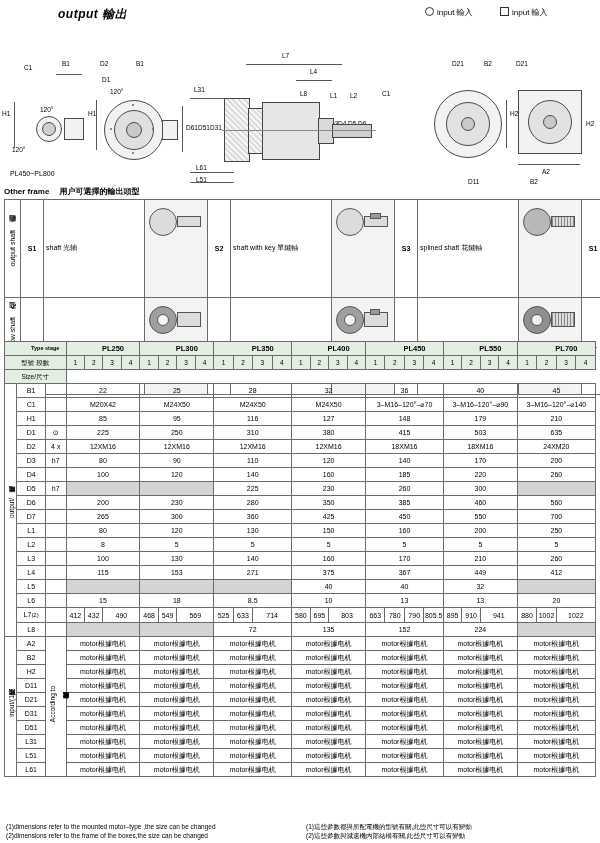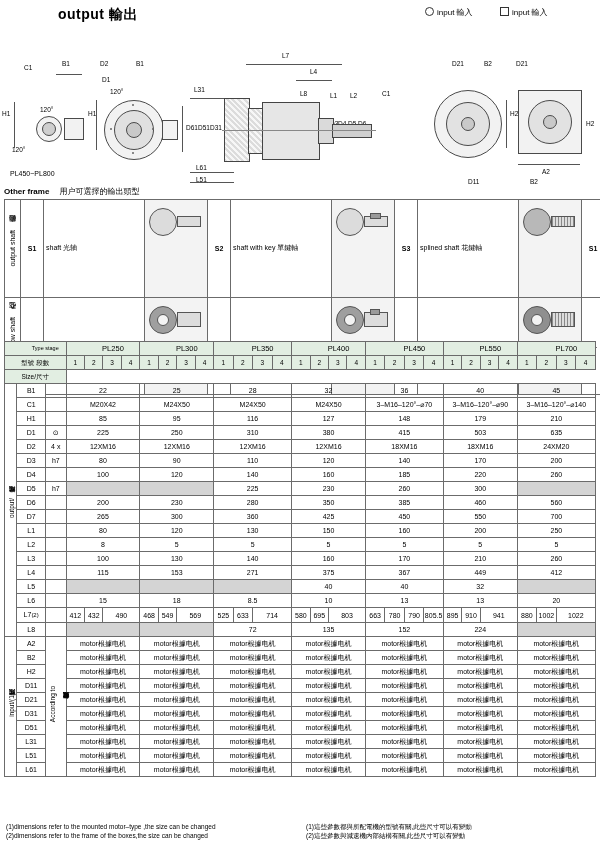--- a/index.html
+++ b/index.html
@@ -1,21 +1,21 @@
 <!DOCTYPE html>
 <html><head>
 <meta charset="utf-8">
 <style>
   html,body{margin:0;padding:0;background:#ffffff;}
   body{width:600px;height:843px;font-family:"Liberation Sans",sans-serif;color:#000;font-size:8px;position:relative;overflow:hidden;}
   .page{position:relative;width:600px;height:843px;}
 
   
   .top-header{position:absolute;left:0;top:4px;width:600px;height:18px;}
-  .top-title{position:absolute;left:58px;top:2px;font-size:14px;font-weight:bold;letter-spacing:.5px;}
+  .top-title{position:absolute;left:58px;top:2px;font-size:12px;font-weight:bold;letter-spacing:.5px;font-style:italic;}
   .opt{position:absolute;top:3px;font-size:8px;}
   .opt .mk{display:inline-block;width:7px;height:7px;border:1px solid #333;margin-right:3px;vertical-align:-1px;}
   .opt .mk.circ{border-radius:50%;}
   #opt1{left:425px;}
   #opt2{left:500px;}
 
   
   .drawings{position:absolute;left:0;top:24px;width:600px;height:158px;}
   .dwg-label{position:absolute;font-size:7px;}
   .dim{position:absolute;font-size:6.5px;color:#000;}
@@ -24,37 +24,37 @@
   .thin{background:#888;}
   .shape{position:absolute;border:1px solid #4a4a4a;background:#f2f2f2;}
   .circ{border-radius:50%;}
   .gearbox{position:absolute;border:1px solid #444;background:#ededed;}
   .hatch{background:repeating-linear-gradient(45deg,#dcdcdc 0 2px,#f7f7f7 2px 4px);}
   .dot{position:absolute;width:2px;height:2px;background:#666;border-radius:50%;}
 
   
   .other{position:absolute;left:4px;top:186px;width:592px;}
   .other-title{font-size:8px;font-weight:bold;margin-bottom:2px;}
-  .other-title span.cn{font-weight:normal;margin-left:8px;}
+  .other-title span.cn{font-weight:bold;margin-left:8px;}
   table{border-collapse:collapse;}
   .otbl{width:592px;table-layout:fixed;}
   .otbl td{border:1px solid #6b6b6b;font-size:7px;padding:1px 2px;vertical-align:middle;}
   .side{width:11px;text-align:center;font-size:6.5px;line-height:1.05;}
   .side-in{writing-mode:vertical-rl;transform:rotate(180deg);white-space:nowrap;letter-spacing:0px;}
   .code{width:18px;text-align:center;font-weight:bold;font-size:7.5px;}
   .lbl{width:96px;font-size:7px;}
   .pic{width:58px;height:42px;background:#f3f3f3;position:relative;}
   .pic .sh{position:absolute;border:1px solid #555;background:#dcdcdc;}
   .acc{text-align:center;font-size:7px;line-height:1.5;}
 
   
   .mainwrap{position:absolute;left:4px;top:341px;width:592px;}
   .mtbl{width:592px;table-layout:fixed;border-collapse:collapse;}
   .mtbl td,.mtbl th{border:1px solid #6b6b6b;font-size:7px;text-align:center;padding:0;height:13px;line-height:13px;font-weight:normal;}
-  .mtbl .hdr{background:#e2eee2;font-weight:normal;font-size:7.5px;padding-left:20px;}
+  .mtbl .hdr{background:#e2eee2;font-weight:bold;font-size:7.5px;padding-left:20px;}
   .mtbl .hdr2{background:#e2eee2;font-size:6.5px;}
   .rowlabel{background:#ffffff;font-weight:bold;font-size:7.5px;}
   .sub{font-size:6px;}
   .grey{background:#d4d4d4;}
   .vside{width:12px;background:#fff;}
   .vtxt{writing-mode:vertical-rl;transform:rotate(180deg);font-size:6.5px;white-space:nowrap;}
   .small{font-size:6px;}
   .xsmall{font-size:5.5px;}
   .motor{font-size:6px;}
 

